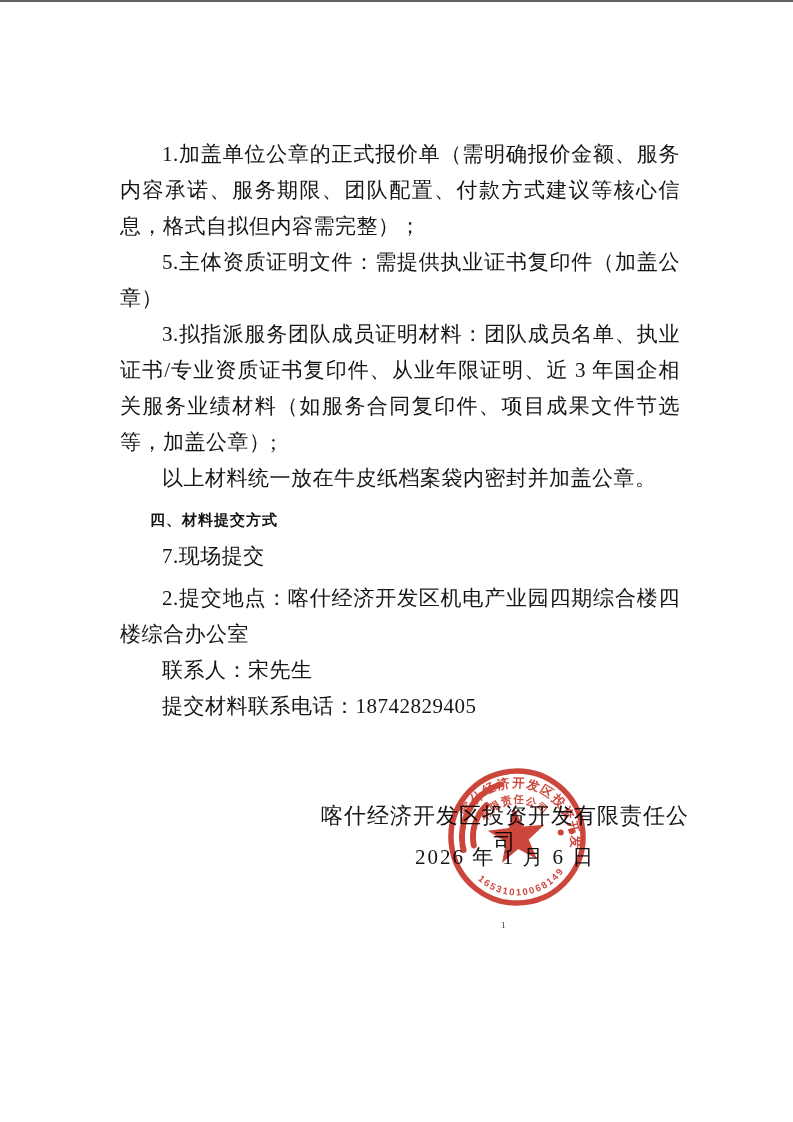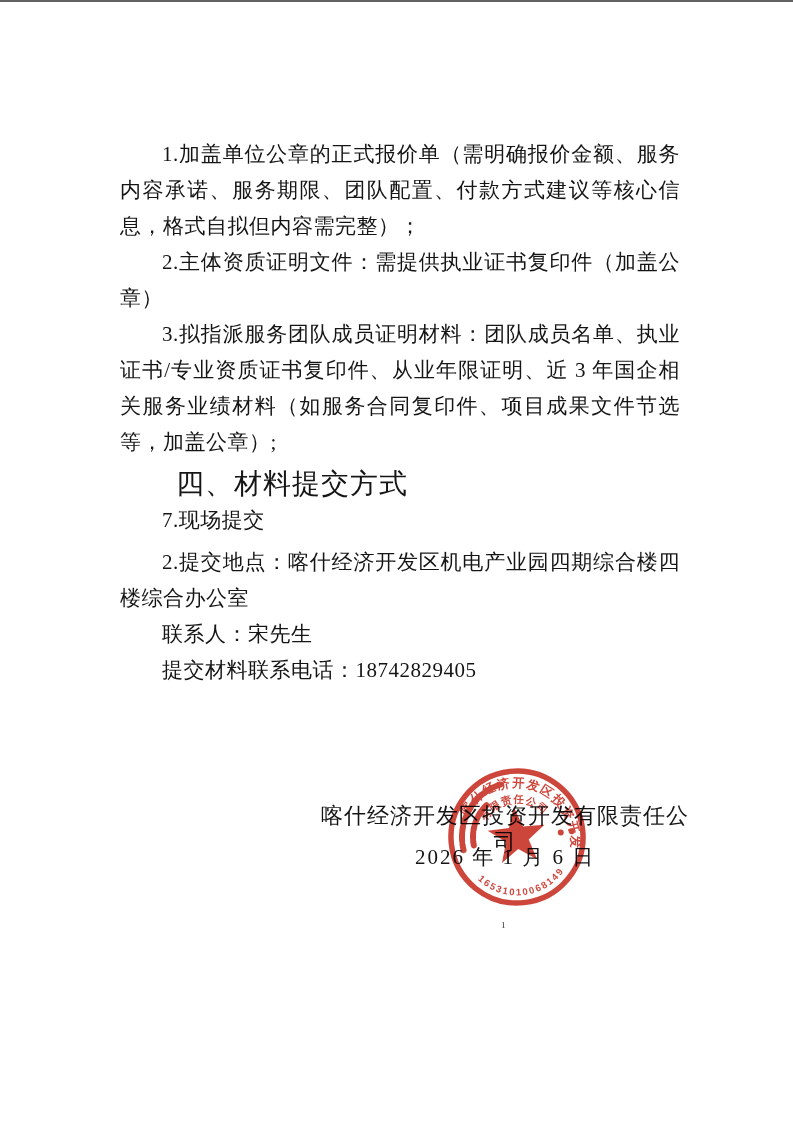--- a/index.html
+++ b/index.html
@@ -38,22 +38,22 @@
   }
   .para {
     margin: 0;
     text-indent: 2em;
   }
   .para.gap-above { margin-top: 6px; }
   .heading {
     margin: 6px 0 0 0;
     text-indent: 2em;
     font-family: "Liberation Sans", "DejaVu Sans", sans-serif;
-    font-weight: 400;
-    font-size: 28px;
+    font-weight: 700;
+    font-size: 15px;
     line-height: 36px;
     letter-spacing: 1px;
   }
   .signature-company {
     position: absolute;
     top: 803px;
     left: 318px;
     width: 374px;
     text-align: center;
     font-size: 22px;
@@ -106,22 +106,23 @@
   }
 </style>
 </head>
 <body>
 
 <div class="page">
   <div class="scan-edge"></div>
 
   <div class="body-text">
     <p class="para">1.加盖单位公章的正式报价单（需明确报价金额、服务内容承诺、服务期限、团队配置、付款方式建议等核心信息，格式自拟但内容需完整）；</p>
-    <p class="para">2.主体资质证明文件：需提供执业证书复印件（加盖公章）</p>
+    <p class="para">5.主体资质证明文件：需提供执业证书复印件（加盖公章）</p>
     <p class="para">3.拟指派服务团队成员证明材料：团队成员名单、执业证书/专业资质证书复印件、从业年限证明、近 3 年国企相关服务业绩材料（如服务合同复印件、项目成果文件节选等，加盖公章）;</p>
+    <p class="para">以上材料统一放在牛皮纸档案袋内密封并加盖公章。</p>
 
     <p class="heading">四、材料提交方式</p>
     <p class="para">7.现场提交</p>
     <p class="para gap-above">2.提交地点：喀什经济开发区机电产业园四期综合楼四楼综合办公室</p>
 
     <p class="para">联系人：宋先生</p>
     <p class="para">提交材料联系电话：18742829405</p>
   </div>
 
   <div class="signature-company">喀什经济开发区投资开发有限责任公司</div>

